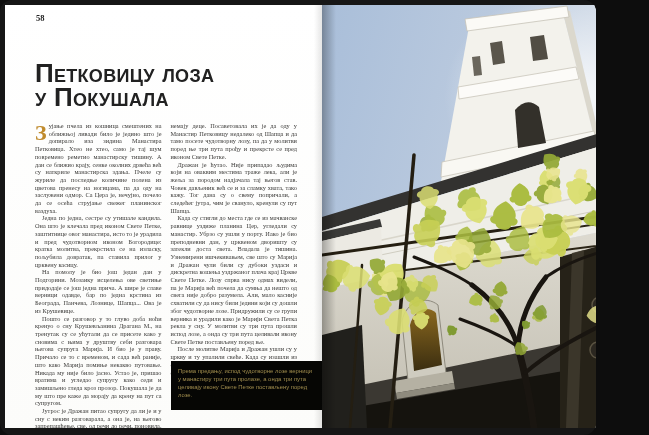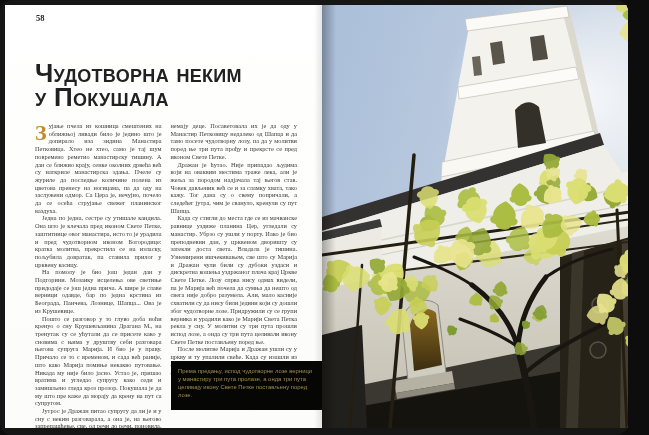--- a/index.html
+++ b/index.html
@@ -1,16 +1,16 @@
 <!DOCTYPE html>
 <html><head>
 <meta charset="utf-8">
 <style>
   html,body{margin:0;padding:0;background:#0d0d0d;}
-  .frame{position:relative;width:596px;height:435px;background:#161616;border-radius:12px;overflow:hidden;padding-left:32px;}
+  .frame{position:relative;width:596px;height:435px;background:#161616;border-radius:12px;overflow:hidden;}
   .spread{position:absolute;left:5px;top:5px;width:639px;height:423px;display:flex;background:#fff;}
   
   .page-left{position:relative;width:317px;height:423px;background:linear-gradient(180deg,#ffffff 0%,#fcfcfa 100%);flex:none;overflow:hidden;}
   .page-left::after{content:"";position:absolute;right:0;top:0;bottom:0;width:8px;
     background:linear-gradient(90deg,rgba(0,0,0,0) 0%,rgba(0,0,0,.10) 100%);pointer-events:none;}
   .page-num{position:absolute;left:31px;top:8px;font:bold 8.5px "Liberation Serif",serif;color:#222;}
   .headline{position:absolute;left:30px;top:56px;width:260px;
     font-family:"Liberation Sans",sans-serif;font-weight:700;color:#212121;
     font-variant:small-caps;font-size:26px;line-height:24px;letter-spacing:.3px;}
   .cols{position:absolute;left:30px;top:117px;width:262px;display:flex;gap:9px;}
@@ -31,21 +31,21 @@
 </head>
 <body>
 
 <div class="frame">
   <div class="spread">
 
     <div class="page-left">
       <div class="page-num">58</div>
 
       <h1 class="headline" style="margin:0;">
-        <span style="display:block">Чудотворна неким</span>
+        <span style="display:block">Петковицу лоза</span>
         <span style="display:block">у Покушала</span>
       </h1>
 
       <div class="cols">
         <div class="col">
           <p><span class="dropcap">З</span><span>ујање пчела из кошница смештених на оближњој ливади било је једино што је допирало иза зидина Манастира Петковица. Хтео не хтео, само је тај шум повремено реметио манастирску тишину. А дан се ближио крају, сенке околних дрвећа већ су наткриле манастирска здања. Пчеле су журиле да последње количине полена из цветова пренесу на ногицама, па да оду на заслужени одмор. Са Цера је, нечујно, почело да се осећа струјање свежег планинског ваздуха.</span></p>
           <p>Једна по једна, сестре су утишале кандила. Она што је клечала пред иконом Свете Петке, заштитнице овог манастира, исто то је урадила и пред чудотворном иконом Богородице: кратка молитва, прекрстила се на изласку, пољубила довратак, па ставила прилог у црквену касицу.</p>
           <p>На помолу је био још један дан у Подгорини. Мозаику исцелења ове светиње придодаје се још једна прича. А шире је славе верници одавде, бар по једна крстина из Београда, Панчева, Лознице, Шапца... Ова је из Крушевице.</p>
           <p>Пошто се разговор у то глуво доба ноћи кренуо о сну Крушевљанина Драгана М., на тренутак су се ућутали да се присете како у сновима с њима у друштву себи разговара његова супруга Марија. И био је у праву. Причало се то с временом, и сада већ раније, што како Марија помиње некакво путовање. Никада му није било јасно. Устао је, пришао вратима и угледао супругу како седи и замишљено гледа кроз прозор. Покушала је да му што пре каже да морају да крену на пут са супругом.</p>
           <p>Јутрос је Дражан питао супругу да ли је и у сну с неким разговарала, а она је, на његово запрепашћење, све, од речи до речи, поновила. Указала јој се, каже, Света Петка. Прво се узнемирио када ју је чуо, јер зна колико она и Дражан</p>

